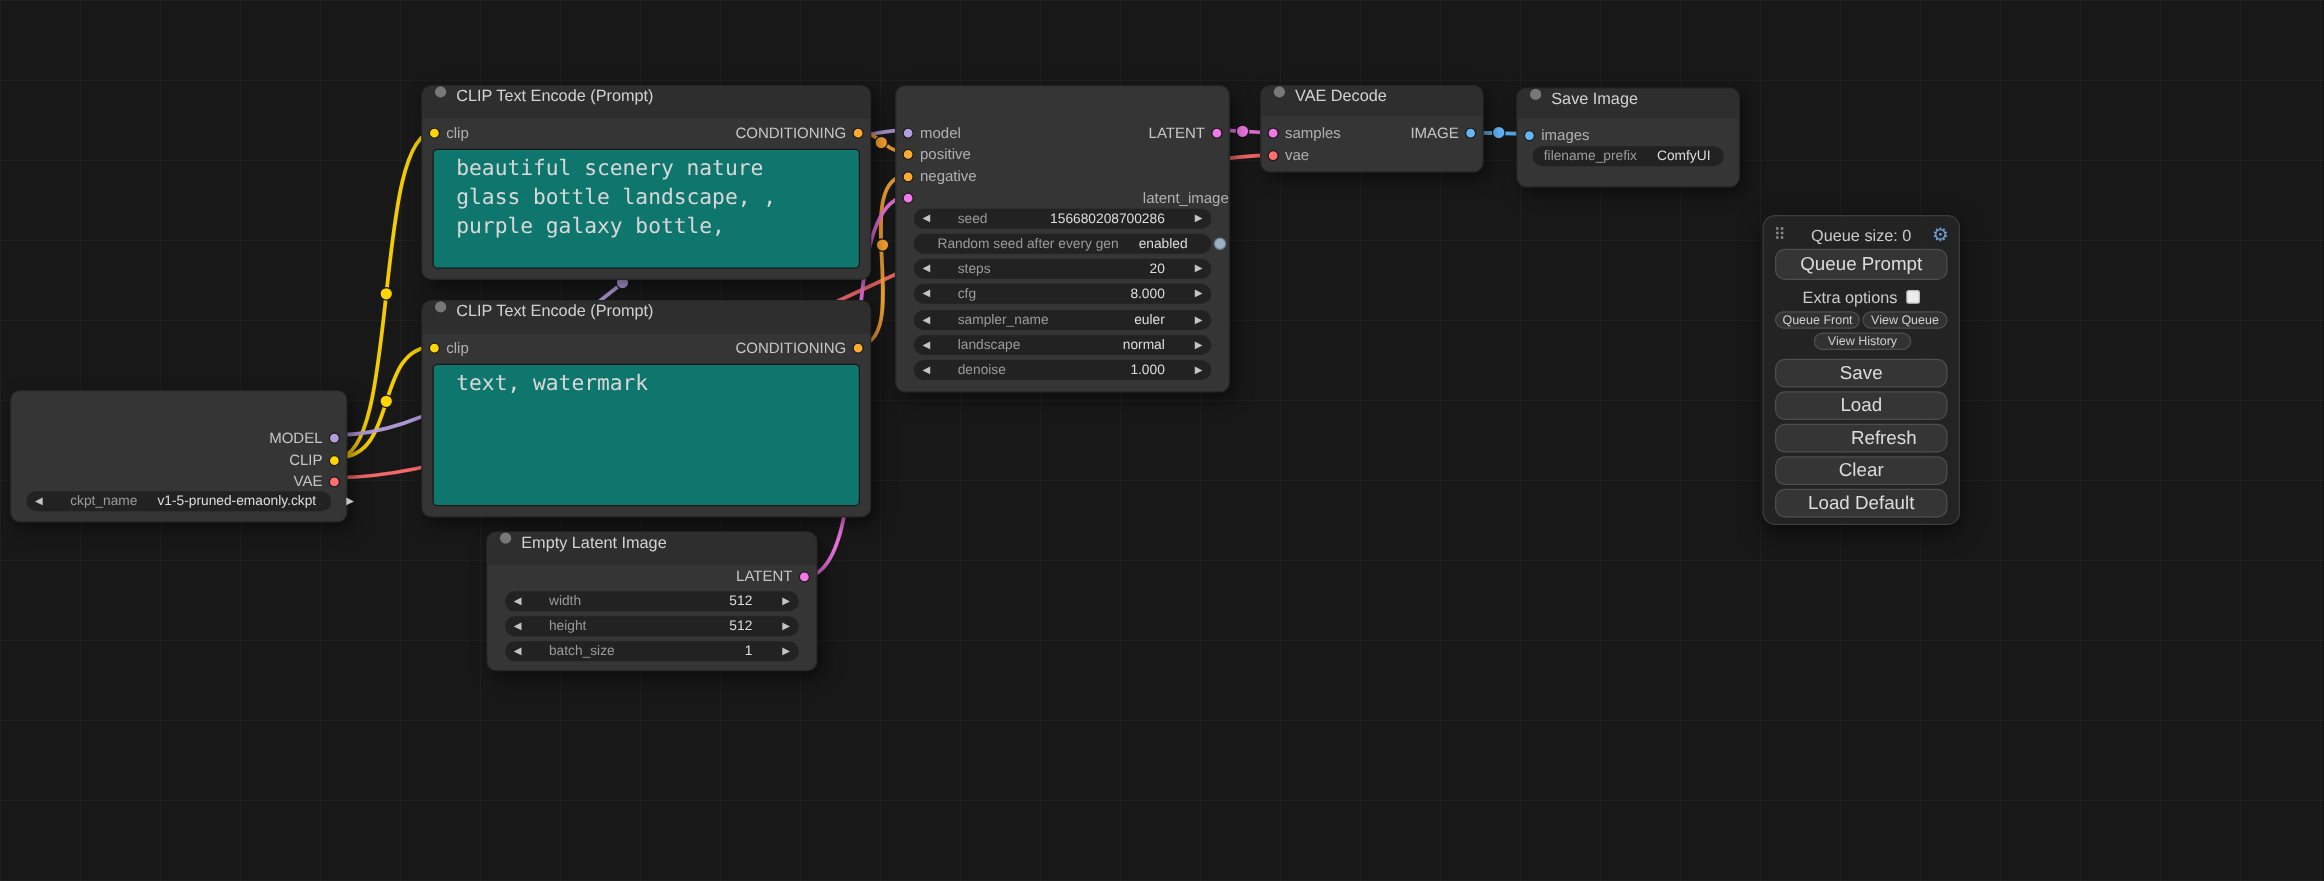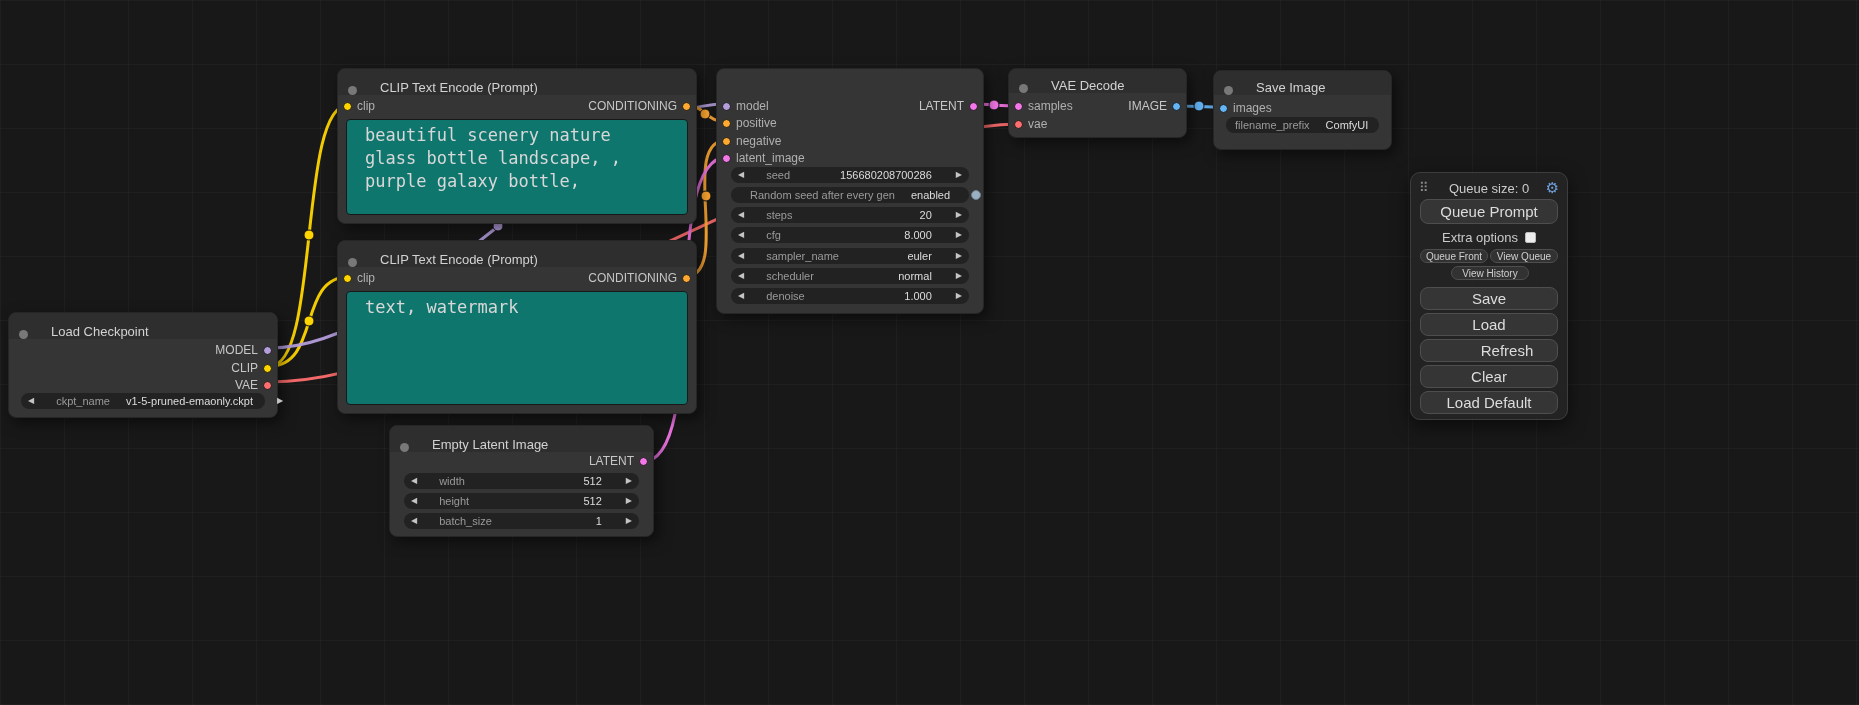--- a/index.html
+++ b/index.html
@@ -21,23 +21,23 @@
   .f-model{fill:var(--c-model);} .f-clip{fill:var(--c-clip);}
   .f-vae{fill:var(--c-vae);} .f-cond{fill:var(--c-conditioning);}
   .f-latent{fill:var(--c-latent);} .f-image{fill:var(--c-image);}
   .link-dot{stroke:#141414;stroke-width:1;}
 
   .node{
     position:absolute;z-index:1;background:#353535;border:1px solid #262626;
     border-radius:8px;box-shadow:4px 5px 14px rgba(0,0,0,.5);
   }
   .ntitle{
-    position:absolute;top:0;left:0;right:0;height:26px;display:flex;align-items:flex-end;
+    position:absolute;top:0;left:0;right:0;height:26px;display:flex;align-items:flex-start;
     padding:0 10px;background:#2e2e2e;border-radius:7px 7px 0 0;
-    font-size:13px;color:#d2d2d2;box-sizing:border-box;gap:15px;
+    font-size:13px;color:#d2d2d2;box-sizing:border-box;
   }
   .tdot{width:9px;height:9px;border-radius:50%;background:#787878;margin-right:8px;flex:0 0 auto;}
   .row{position:absolute;left:0;right:0;height:18px;display:flex;align-items:center;font-size:12px;color:#bdbdbd;}
   .dot{width:9px;height:9px;border-radius:50%;border:1px solid #1a1a1a;box-sizing:border-box;position:absolute;top:50%;margin-top:-4.5px;}
   .in-dot{left:5px;} .out-dot{right:5px;}
   .d-model{background:var(--c-model);} .d-clip{background:var(--c-clip);}
   .d-vae{background:var(--c-vae);} .d-cond{background:var(--c-conditioning);}
   .d-latent{background:var(--c-latent);} .d-image{background:var(--c-image);}
   .in-label{margin-left:19px;color:#b0b0b0;}
   .out-label{margin-left:auto;margin-right:19px;color:#c6c6c6;}
@@ -92,24 +92,20 @@
   <circle class="link-dot f-model" cx="498" cy="226" r="5"></circle>
   <circle class="link-dot f-vae" cx="644" cy="253" r="5"></circle>
   <circle class="link-dot f-cond" cx="705" cy="114" r="5"></circle>
   <circle class="link-dot f-cond" cx="706" cy="196" r="5"></circle>
   <circle class="link-dot f-latent" cx="684" cy="310" r="5"></circle>
   <circle class="link-dot f-latent" cx="994" cy="105" r="5"></circle>
   <circle class="link-dot f-image" cx="1199" cy="106" r="5"></circle>
 </svg>
 
 <div class="node" style="left:8px;top:312px;width:268px;height:104px;">
-  <div class="ntitle">
-    <span class="tdot"></span>
-    <span>Load Checkpoint</span>
-  </div>
   <div class="row" style="top:28px;">
     <span class="out-label">MODEL</span>
     <span class="dot out-dot d-model"></span>
   </div>
   <div class="row" style="top:46px;">
     <span class="out-label">CLIP</span>
     <span class="dot out-dot d-clip"></span>
   </div>
   <div class="row" style="top:63px;">
     <span class="out-label">VAE</span>
@@ -188,21 +184,21 @@
     <span class="dot out-dot d-latent"></span>
   </div>
   <div class="row" style="top:45px;">
     <span class="dot in-dot d-cond"></span>
     <span class="in-label">positive</span>
   </div>
   <div class="row" style="top:63px;">
     <span class="dot in-dot d-cond"></span>
     <span class="in-label">negative</span>
   </div>
-  <div class="row" style="top:80px;">
+  <div class="row" style="top:80px;justify-content:flex-end;">
     <span class="dot in-dot d-latent"></span>
     <span class="in-label">latent_image</span>
   </div>
 
   <div class="widget" style="left:14px;right:14px;top:98px;">
     <span class="arr">◀</span>
     <span class="wlabel">seed</span>
     <span class="wvalue">156680208700286</span>
     <span class="arr">▶</span>
   </div>
@@ -224,21 +220,21 @@
     <span class="arr">▶</span>
   </div>
   <div class="widget" style="left:14px;right:14px;top:179px;">
     <span class="arr">◀</span>
     <span class="wlabel">sampler_name</span>
     <span class="wvalue">euler</span>
     <span class="arr">▶</span>
   </div>
   <div class="widget" style="left:14px;right:14px;top:199px;">
     <span class="arr">◀</span>
-    <span class="wlabel">scheduler</span>
+    <span class="wlabel">landscape</span>
     <span class="wvalue">normal</span>
     <span class="arr">▶</span>
   </div>
   <div class="widget" style="left:14px;right:14px;top:219px;">
     <span class="arr">◀</span>
     <span class="wlabel">denoise</span>
     <span class="wvalue">1.000</span>
     <span class="arr">▶</span>
   </div>
 </div>

